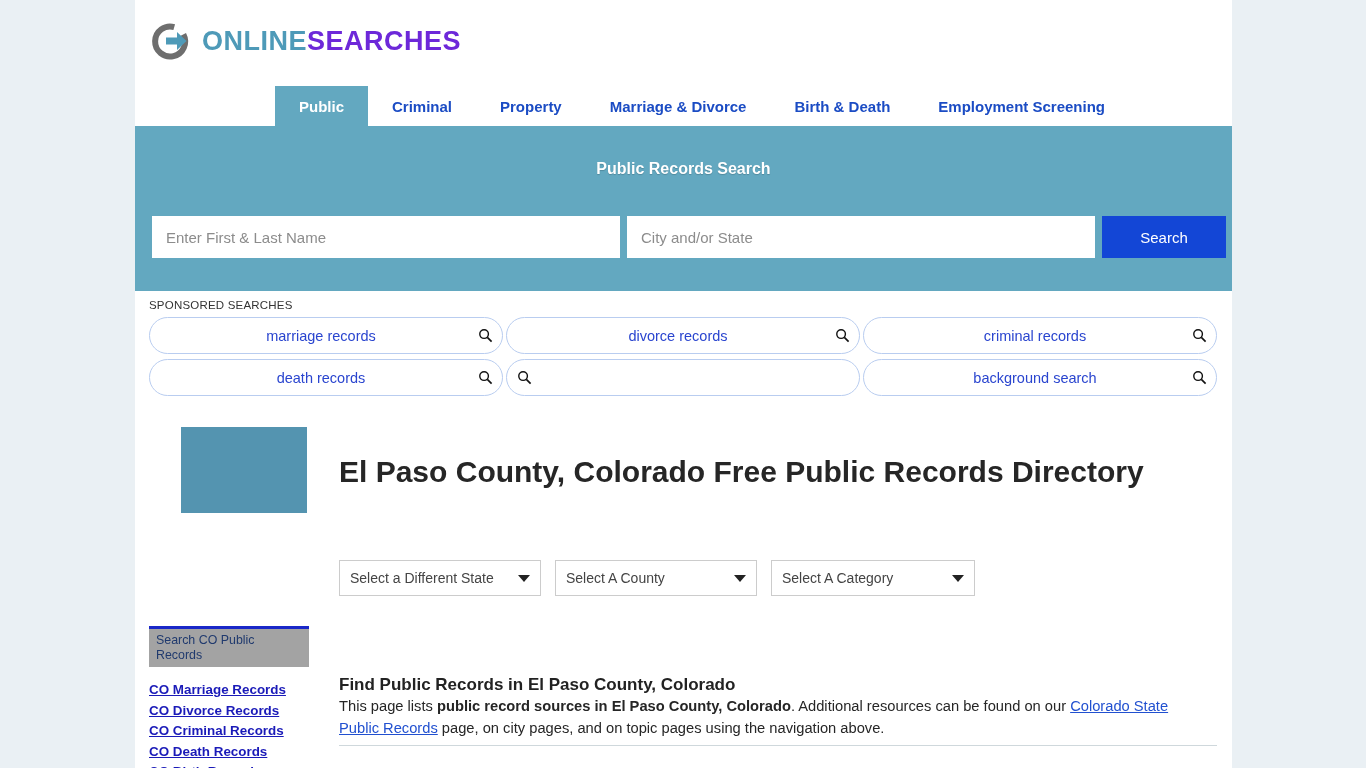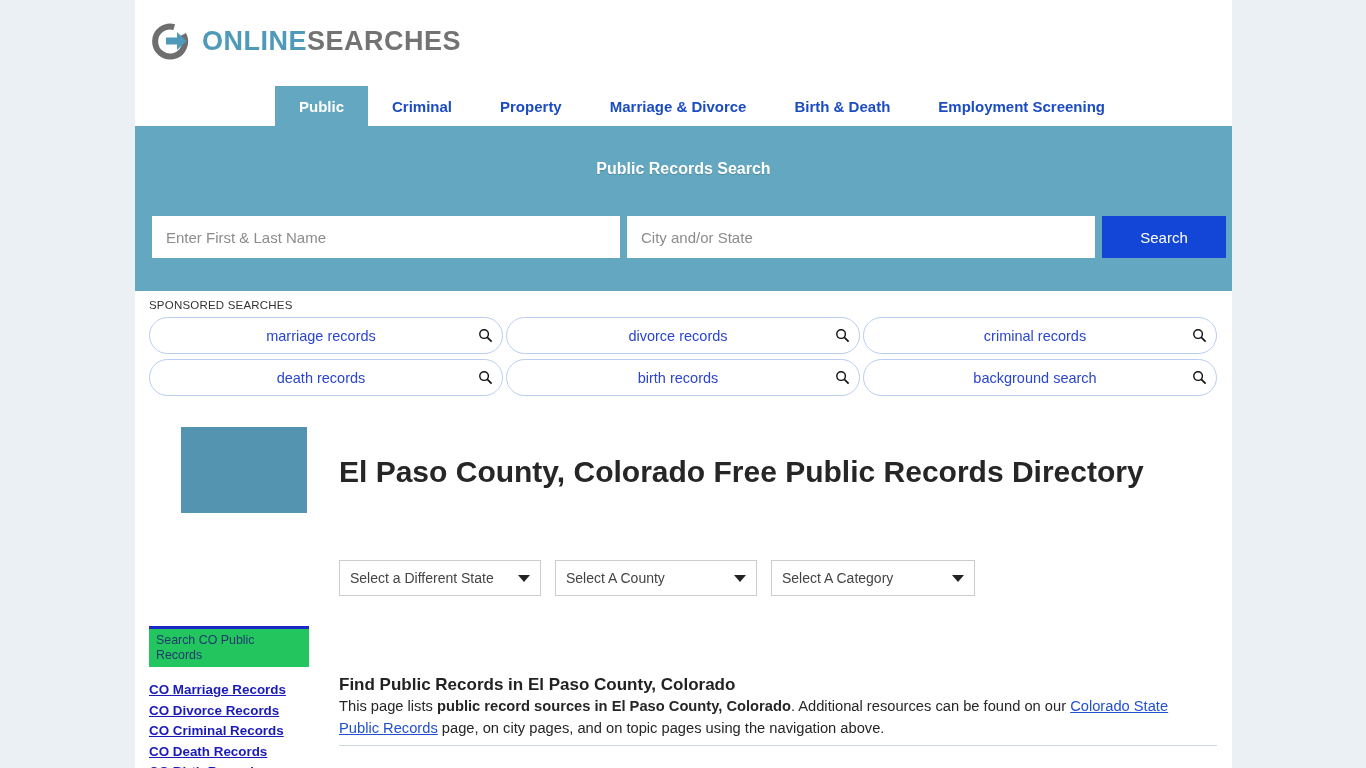--- a/index.html
+++ b/index.html
@@ -18,21 +18,21 @@
     width: 1097px;
     height: 768px;
     background: #ffffff;
   }
 
   
   .logo-row { position: absolute; left: 14px; top: 12px; height: 58px; display: flex; align-items: center; }
   .logo-mark { width: 44px; height: 44px; position: relative; margin-right: 9px; }
   .logo-text { font-size: 27px; font-weight: bold; letter-spacing: .5px; line-height: 1; }
   .logo-online { color: #4e9ab8; }
-  .logo-searches { color: #737373; }
+  .logo-searches { color: #6d28d9; }
 
   
   .nav {
     position: absolute; left: 0; top: 86px;
     width: 1097px; height: 40px;
     background: #ffffff;
     display: flex; align-items: stretch;
     padding-left: 140px;
   }
   .nav-item {
@@ -171,21 +171,21 @@
   }
 
   
   .side-heading {
     position: absolute; left: 14px; top: 624px;
     font-size: 13px; font-weight: bold; color: #1d4ed8;
   }
   .ad-box {
     position: absolute; left: 14px; top: 626px;
     width: 160px; height: 41px;
-    background: #22c55e;
+    background: #a3a3a3;
     border-top: 3px solid #1a28c8;
     padding: 4px 7px 0 7px;
     font-size: 12.4px; color: #203a6e;
     line-height: 15px;
     cursor: pointer;
   }
   .side-links {
     position: absolute; left: 14px; top: 680px;
     width: 180px;
   }
@@ -270,21 +270,20 @@
         <span class="pill-label">death records</span>
         <span class="pill-icon">
           <svg width="15" height="15" viewBox="0 0 16 16">
               <circle cx="6.5" cy="6.5" r="4.6" fill="none" stroke="#111" stroke-width="1.5"></circle>
               <line x1="10" y1="10" x2="14.5" y2="14.5" stroke="#111" stroke-width="1.8"></line>
             </svg>
         </span>
       </div>
 
       <div class="pill">
-        <span class="pill-label">birth records</span>
         <span class="pill-icon">
           <svg width="15" height="15" viewBox="0 0 16 16">
               <circle cx="6.5" cy="6.5" r="4.6" fill="none" stroke="#111" stroke-width="1.5"></circle>
               <line x1="10" y1="10" x2="14.5" y2="14.5" stroke="#111" stroke-width="1.8"></line>
             </svg>
         </span>
       </div>
 
       <div class="pill">
         <span class="pill-label">background search</span>

